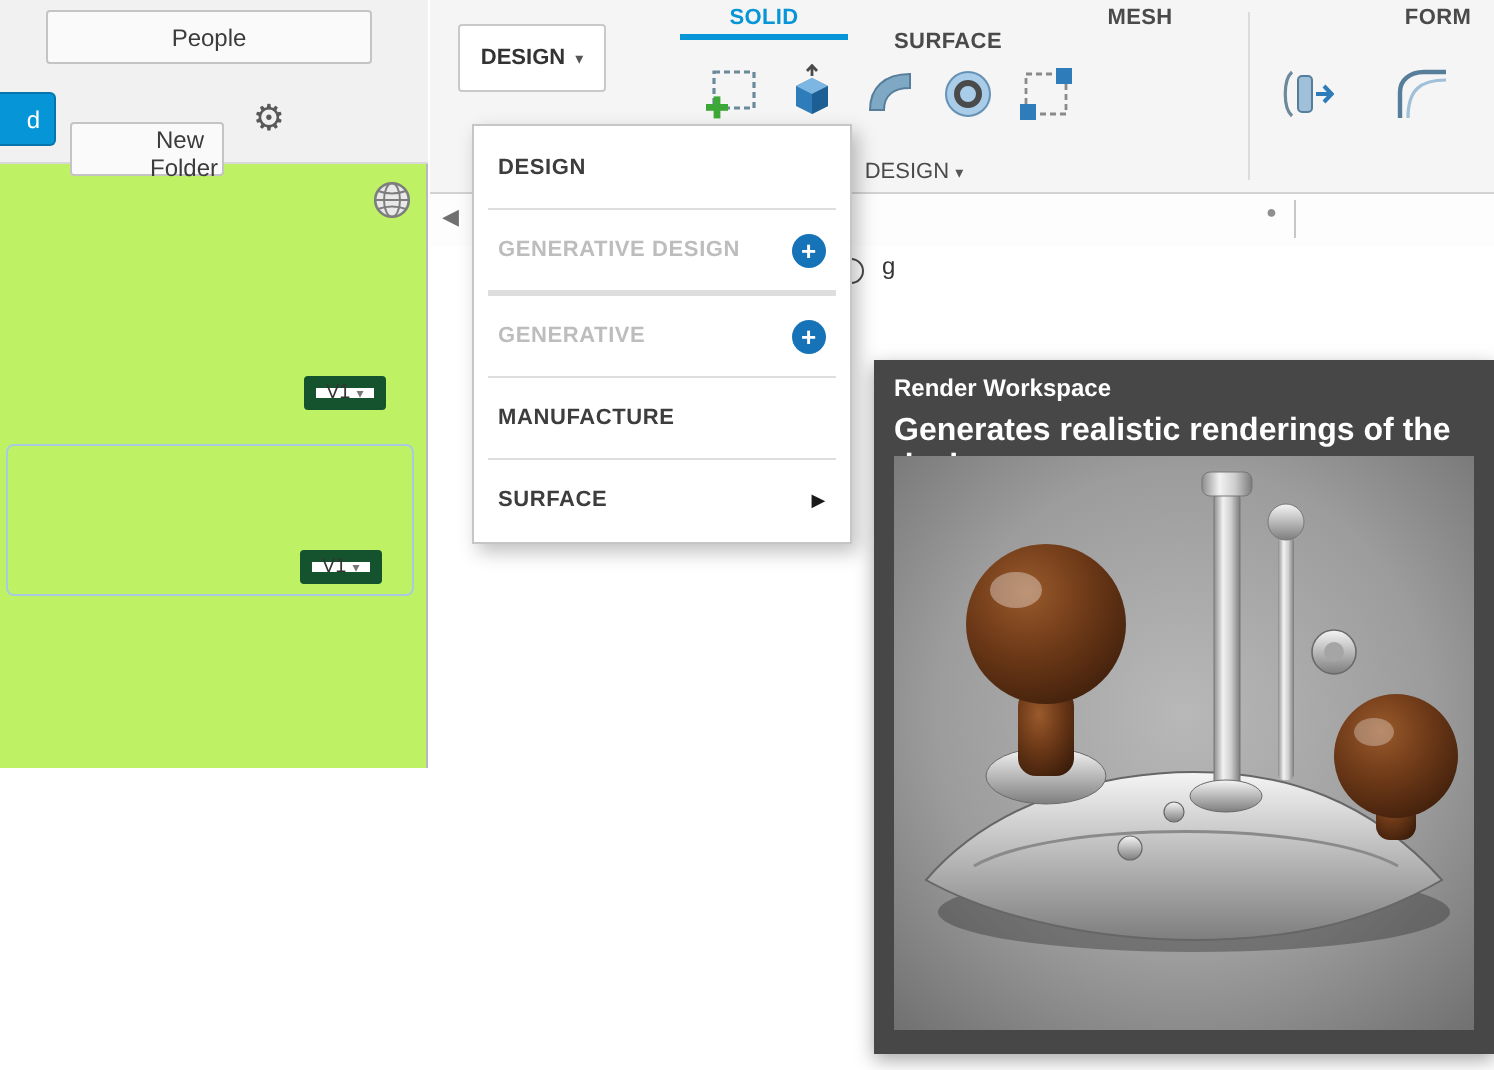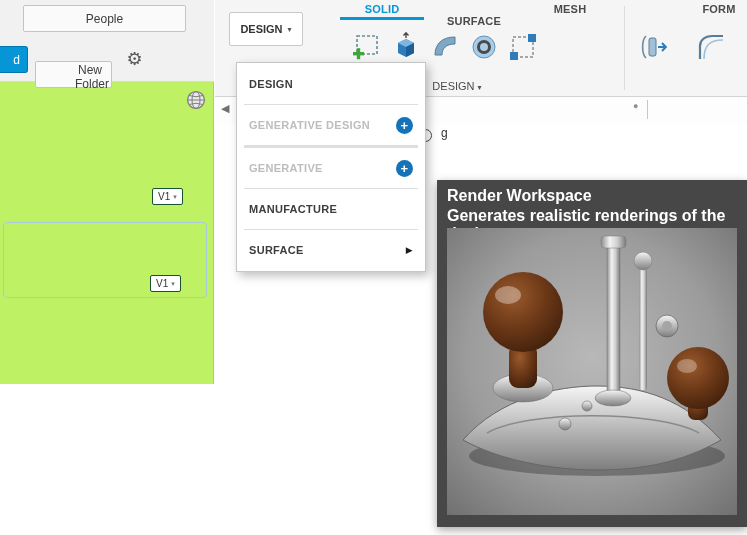--- a/index.html
+++ b/index.html
@@ -11,21 +11,21 @@
   .data-panel{position:absolute;left:0;top:0;width:214px;height:384px;background:#bef264;border-right:1px solid #b9b9b9;box-sizing:border-box;}
   .panel-head{position:absolute;left:0;top:0;width:214px;height:82px;background:#f1f1f1;border-bottom:1px solid #d9d9d9;box-sizing:border-box;}
   .btn{box-sizing:border-box;font-family:inherit;font-size:12px;background:#fafafa;border:1px solid #c4c4c4;border-radius:2px;color:#3c3c3c;cursor:pointer;}
   .people-btn{position:absolute;left:23px;top:5px;width:163px;height:27px;}
   .upload-btn{position:absolute;left:0;top:46px;width:28px;height:27px;background:#0696d7;border:1px solid #0576ab;border-left:none;border-radius:0 3px 3px 0;color:#fff;text-align:right;padding:0 7px 0 0;font-size:12px;}
   .newfolder-btn{position:absolute;left:35px;top:61px;width:77px;height:27px;padding-left:39px;}
   .gear{position:absolute;left:121px;top:46px;width:27px;height:27px;font-size:18px;line-height:27px;text-align:center;color:#595959;cursor:pointer;}
   .globe{position:absolute;left:186px;top:90px;width:20px;height:20px;cursor:pointer;}
   .list-item-1{position:absolute;left:0;top:118px;width:214px;height:94px;}
   .list-item-2{position:absolute;left:3px;top:222px;width:204px;height:76px;border:1px solid #a9c9e0;border-radius:4px;box-sizing:border-box;}
-  .vbadge{position:absolute;display:inline-flex;align-items:center;gap:3px;height:17px;padding:0 5px;background:#fff;border:1px solid #14532d;border-radius:2px;font-size:10px;color:#333;box-sizing:border-box;cursor:pointer;}
+  .vbadge{position:absolute;display:inline-flex;align-items:center;gap:3px;height:17px;padding:0 5px;background:#fff;border:6px solid #14532d;border-radius:2px;font-size:10px;color:#333;box-sizing:border-box;cursor:pointer;}
   .list-item-1 .vbadge{left:152px;top:70px;}
   .list-item-2 .vbadge{left:146px;top:52px;}
   .vcaret{font-size:7px;color:#777;}
   
   .toolbar{position:absolute;left:215px;top:0;width:532px;height:97px;background:#f5f5f5;border-bottom:1px solid #d2d2d2;box-sizing:border-box;}
   .tab{position:absolute;top:0;height:23px;line-height:19px;font-size:11px;font-weight:bold;color:#4a4a4a;text-align:center;cursor:pointer;letter-spacing:.2px;}
   .tab.active{color:#0696d7;}
   .tab-underline{position:absolute;left:340px;top:17px;width:84px;height:3px;background:#0696d7;}
   .ws-btn{position:absolute;left:229px;top:12px;width:74px;height:34px;background:#fff;border:1px solid #c9c9c9;border-radius:2px;font-size:11px;font-weight:bold;color:#333;display:flex;align-items:center;justify-content:center;gap:5px;z-index:6;cursor:pointer;font-family:inherit;}
   .ws-btn .vcaret{font-size:8px;color:#555;}
@@ -43,21 +43,21 @@
   
   .ws-menu{position:absolute;left:236px;top:62px;width:190px;background:#fff;border:1px solid #c6c6c6;box-shadow:3px 4px 9px rgba(0,0,0,.25);z-index:5;box-sizing:border-box;padding:1px 0;}
   .ws-item{display:flex;align-items:center;height:40px;padding:0 12px;font-size:11px;font-weight:bold;letter-spacing:.3px;color:#3d3d3d;cursor:pointer;}
   .ws-item.locked{color:#bdbdbd;}
   .ws-item.highlighted{background:#d9d9d9;}
   .ws-div{height:1px;background:#dedede;margin:0 7px;}
   .badge{margin-left:auto;width:17px;height:17px;border-radius:50%;background:#1673b8;color:#fff;font-size:13px;font-weight:bold;display:flex;align-items:center;justify-content:center;line-height:1;}
   .subarrow{margin-left:auto;font-size:9px;color:#1a1a1a;}
   
   .tip{position:absolute;left:437px;top:180px;width:310px;height:347px;background:#474747;box-shadow:0 3px 9px rgba(0,0,0,.35);z-index:7;color:#fff;}
-  .tip-title{position:absolute;left:10px;top:7px;font-size:16px;font-weight:bold;}
+  .tip-title{position:absolute;left:10px;top:7px;font-size:12px;font-weight:bold;}
   .tip-desc{position:absolute;left:10px;top:27px;font-size:16px;font-weight:bold;}
   .tip-img{position:absolute;left:10px;top:48px;width:290px;height:287px;}
 </style>
 </head>
 <body>
 
 <div class="screen">
 
   <aside class="data-panel">
     <div class="panel-head"></div>

